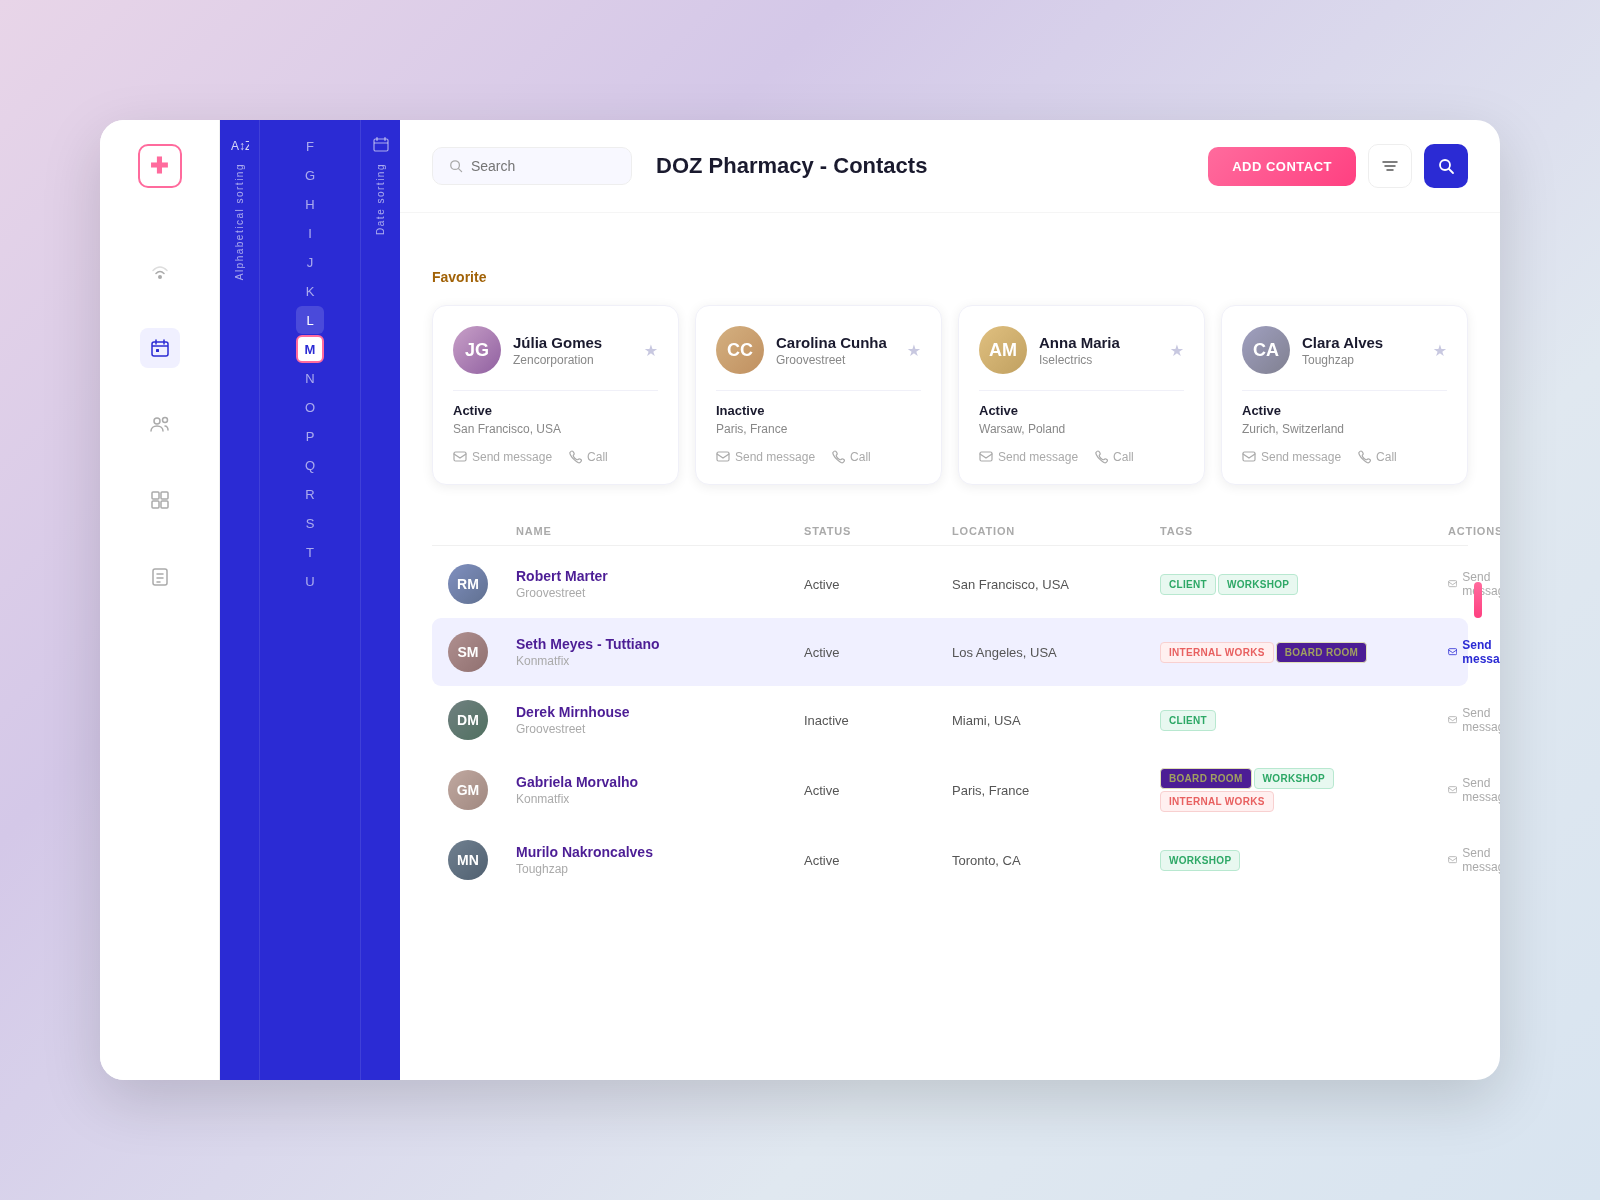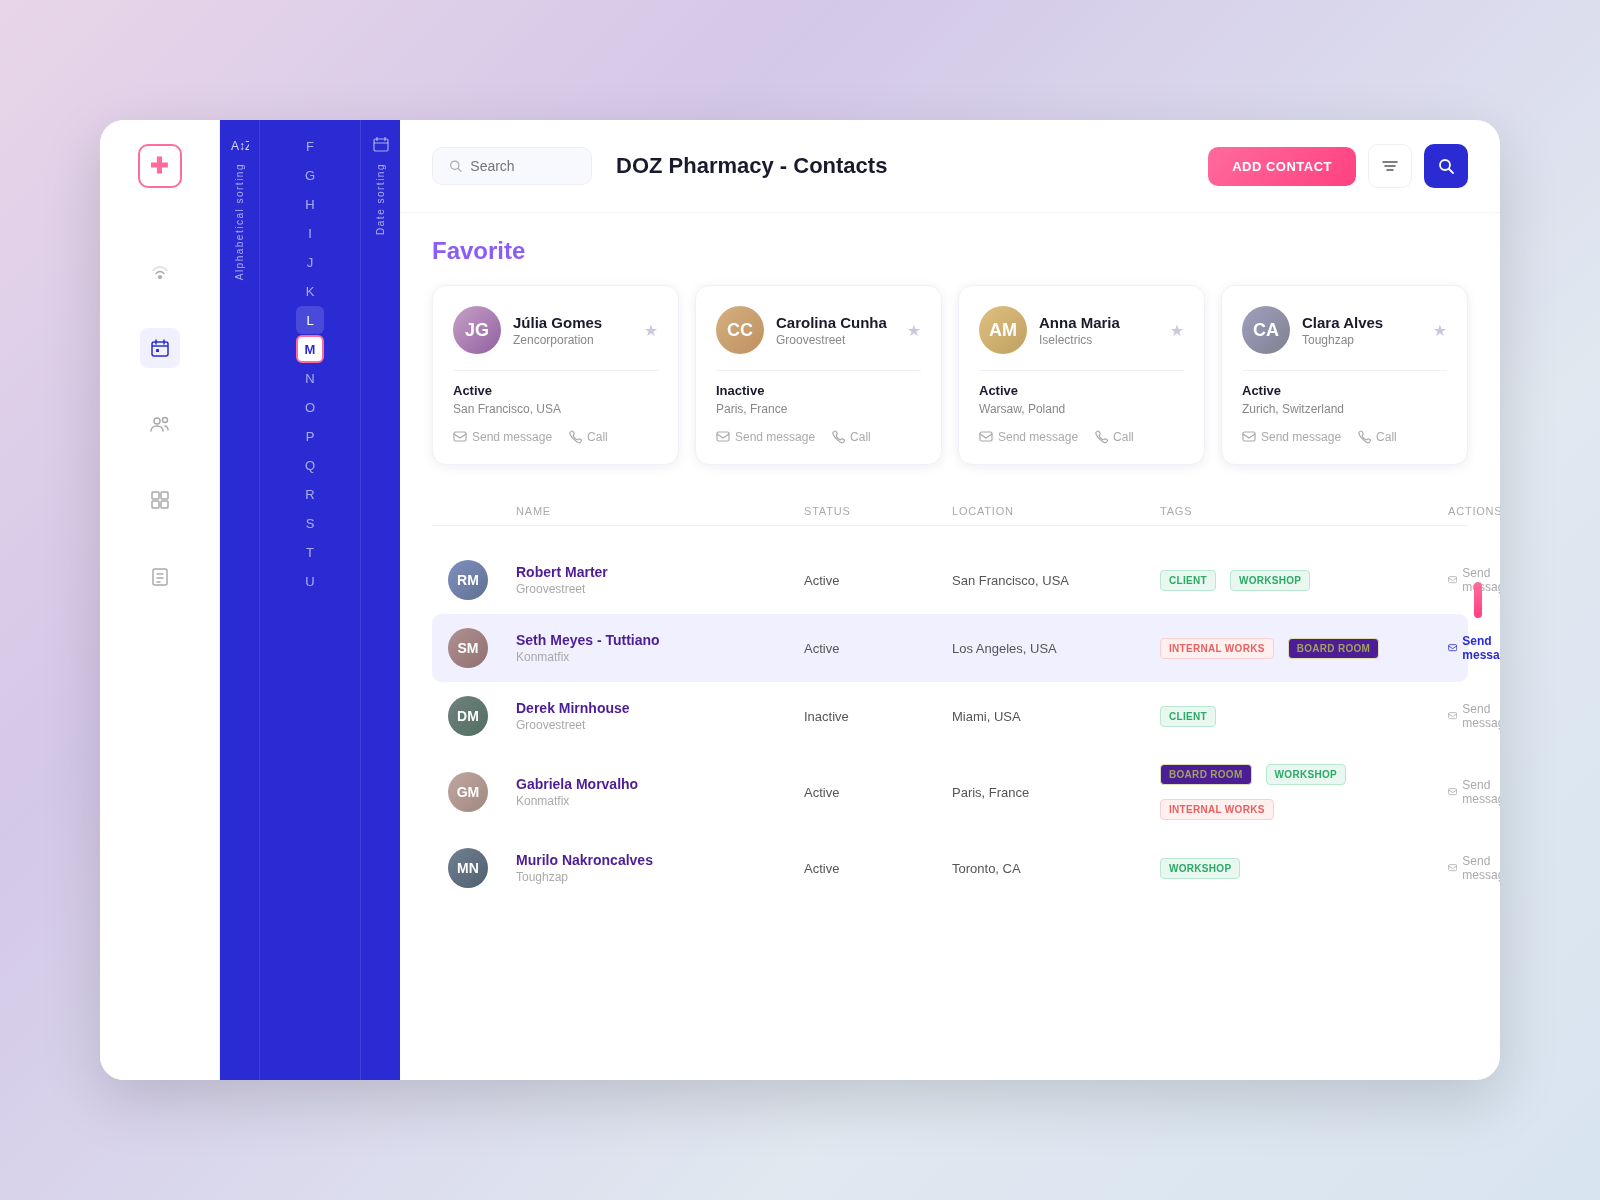--- a/index.html
+++ b/index.html
@@ -107,21 +107,21 @@
       border-bottom: 1px solid #f5f5f5;
       flex-shrink: 0;
     }
     .search-bar {
       display: flex;
       align-items: center;
       background: #f8f8ff;
       border-radius: 10px;
       padding: 10px 16px;
       gap: 8px;
-      width: 160px;
+      width: 200px;
       border: 1px solid #eee;
       margin-right: 24px;
     }
     .search-bar input {
       border: none;
       background: transparent;
       font-size: 14px;
       color: #888;
       outline: none;
       width: 100%;
@@ -173,24 +173,25 @@
       color: #fff;
       font-size: 16px;
     }
     
     .content-area {
       flex: 1;
       overflow-y: auto;
       padding: 24px 32px;
     }
     .section-title {
-      font-size: 24px;
+      font-size: 14px;
       font-weight: 700;
-      color: #8b5cf6;
+      color: #a16207;
       margin-bottom: 20px;
+      margin-top: 32px;
     }
     
     .favorites-grid {
       display: grid;
       grid-template-columns: repeat(4, 1fr);
       gap: 16px;
       margin-bottom: 32px;
     }
     .contact-card {
       background: #fff;
@@ -263,26 +264,26 @@
     
     .contacts-list-section {
       margin-top: 8px;
     }
     .list-header {
       display: grid;
       grid-template-columns: 60px 280px 140px 200px 280px 1fr;
       gap: 8px;
       padding: 8px 16px;
       font-size: 11px;
-      font-weight: 400;
+      font-weight: 700;
       color: #aaa;
       letter-spacing: 0.8px;
       text-transform: uppercase;
       border-bottom: 1px solid #f0f0f0;
-      margin-bottom: 20px;
+      margin-bottom: 4px;
     }
     .list-row {
       display: grid;
       grid-template-columns: 60px 280px 140px 200px 280px 1fr;
       gap: 8px;
       padding: 14px 16px;
       align-items: center;
       border-radius: 12px;
       transition: background 0.2s;
       cursor: pointer;
@@ -312,21 +313,21 @@
       font-size: 13px;
       color: #555;
     }
     .list-location {
       font-size: 13px;
       color: #555;
     }
     .tags-container {
       display: flex;
       flex-wrap: wrap;
-      gap: 14px;
+      gap: 2px;
     }
     .tag {
       font-size: 10px;
       font-weight: 600;
       padding: 4px 8px;
       border-radius: 4px;
       letter-spacing: 0.3px;
     }
     .tag-client { background: #e8f8f0; color: #2da866; border: 1px solid #b8e8d0; }
     .tag-workshop { background: #e8f8f0; color: #2da866; border: 1px solid #b8e8d0; }

